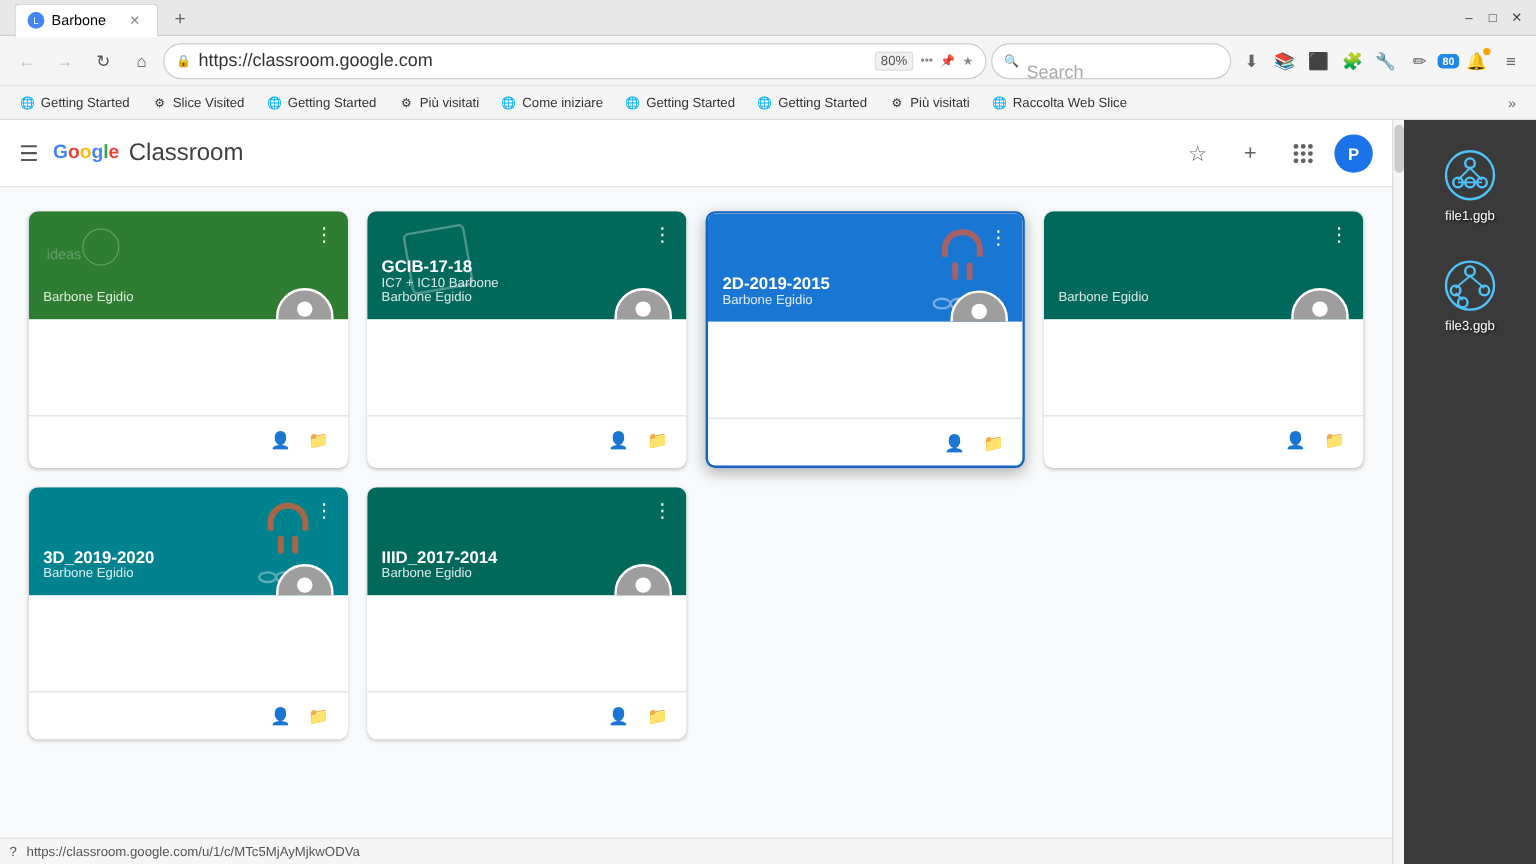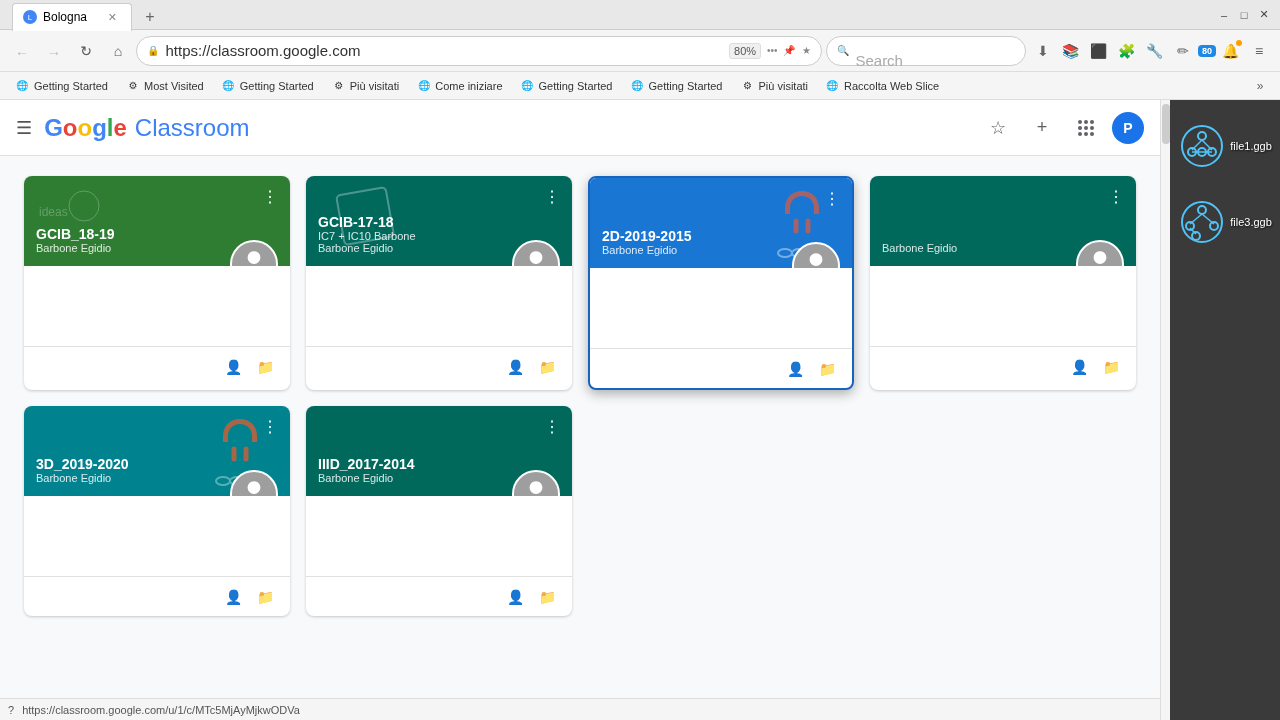--- a/index.html
+++ b/index.html
@@ -46,28 +46,28 @@
     .browser-content { flex: 1; overflow: hidden; display: flex; flex-direction: column; background: #fff; }
 
     
     .scrollbar { width: 10px; background: #f5f5f5; border-left: 1px solid #ddd; display: flex; flex-direction: column; }
     .scroll-thumb { width: 8px; margin: 0 1px; height: 40px; background: #ccc; border-radius: 4px; margin-top: 4px; cursor: pointer; }
 
     
     .gc-header { height: 56px; background: white; display: flex; align-items: center; padding: 0 16px; border-bottom: 1px solid #e0e0e0; box-shadow: 0 1px 3px rgba(0,0,0,0.1); }
     .gc-hamburger { font-size: 18px; color: #555; cursor: pointer; margin-right: 12px; }
     .gc-logo { display: flex; align-items: center; gap: 4px; }
-    .gc-logo-google { font-size: 24px; font-weight: bold; }
+    .gc-logo-google { font-size: 16px; font-weight: bold; }
     .gc-logo-g { color: #4285f4; }
     .gc-logo-o1 { color: #ea4335; }
     .gc-logo-o2 { color: #fbbc04; }
     .gc-logo-g2 { color: #4285f4; }
     .gc-logo-l { color: #34a853; }
     .gc-logo-e { color: #ea4335; }
-    .gc-logo-classroom { font-size: 24px; color: #3b82f6; font-weight: 400; margin-left: 4px; }
+    .gc-logo-classroom { font-size: 20px; color: #404040; font-weight: 400; margin-left: 4px; }
     .gc-header-right { margin-left: auto; display: flex; align-items: center; gap: 8px; }
     .gc-icon-btn { width: 36px; height: 36px; display: flex; align-items: center; justify-content: center; cursor: pointer; border-radius: 50%; color: #5f6368; font-size: 18px; }
     .gc-avatar { width: 32px; height: 32px; border-radius: 50%; background: #1a73e8; color: white; display: flex; align-items: center; justify-content: center; font-size: 14px; font-weight: bold; cursor: pointer; }
 
     
     .gc-main { flex: 1; overflow-y: auto; padding: 20px 24px; background: #f8f9fa; }
     .gc-grid { display: grid; grid-template-columns: repeat(4, 1fr); gap: 16px; }
 
     
     .class-card { background: white; border-radius: 8px; overflow: hidden; box-shadow: 0 1px 3px rgba(0,0,0,0.2); cursor: pointer; transition: box-shadow 0.2s; position: relative; }
@@ -81,40 +81,40 @@
     .card-subtitle { color: rgba(255,255,255,0.85); font-size: 11px; z-index: 1; }
     .card-menu-btn { position: absolute; top: 8px; right: 8px; color: white; font-size: 16px; cursor: pointer; width: 24px; height: 24px; display: flex; align-items: center; justify-content: center; border-radius: 50%; }
     .card-avatar { position: absolute; bottom: -22px; right: 12px; width: 48px; height: 48px; border-radius: 50%; background: #9e9e9e; border: 2px solid white; z-index: 2; display: flex; align-items: center; justify-content: center; }
     .card-avatar svg { width: 32px; height: 32px; fill: white; }
     .card-body { height: 80px; padding: 12px; background: white; }
     .card-footer { height: 40px; display: flex; align-items: center; justify-content: flex-end; padding: 0 12px; gap: 8px; border-top: 1px solid #e0e0e0; }
     .card-footer-btn { width: 24px; height: 24px; display: flex; align-items: center; justify-content: center; cursor: pointer; color: #5f6368; font-size: 14px; border-radius: 4px; }
 
     
     .desktop-sidebar { width: 110px; background: #3a3a3a; display: flex; flex-direction: column; align-items: center; padding: 16px 8px; gap: 16px; }
-    .desktop-file { display: flex; flex-direction: row; align-items: center; gap: 4px; cursor: pointer; padding: 6px; border-radius: 4px; }
+    .desktop-file { display: flex; flex-direction: column; align-items: center; gap: 4px; cursor: pointer; padding: 6px; border-radius: 4px; }
     .desktop-file-icon { width: 48px; height: 48px; position: relative; }
     .desktop-file-label { color: white; font-size: 11px; text-align: center; text-shadow: 1px 1px 2px rgba(0,0,0,0.8); }
 
     
     .ggb-icon { width: 48px; height: 48px; }
 
     
     .status-bar { height: 22px; background: #f5f5f5; border-top: 1px solid #ddd; display: flex; align-items: center; padding: 0 8px; font-size: 11px; color: #555; }
   </style>
 </head>
 <body>
 
 <div class="browser-window">
 
   <div class="title-bar">
     <div class="tab-bar" style="flex:1; display:flex; align-items:flex-end; background:transparent;">
       <div class="tab active">
         <div class="tab-favicon">L</div>
-        <span>Bologna</span>
+        <span>Barbone</span>
         <span class="tab-close">✕</span>
       </div>
       <div class="new-tab-btn">+</div>
     </div>
     <div class="title-bar-controls">
       <div class="title-btn">–</div>
       <div class="title-btn">□</div>
       <div class="title-btn close">✕</div>
     </div>
   </div>
@@ -155,21 +155,21 @@
     </div>
   </div>
 
   <div class="bookmarks-bar">
     <div class="bookmark-item">
       <div class="bookmark-icon">🌐</div>
       <span>Getting Started</span>
     </div>
     <div class="bookmark-item">
       <div class="bookmark-icon">⚙</div>
-      <span>Most Visited</span>
+      <span>Slice Visited</span>
     </div>
     <div class="bookmark-item">
       <div class="bookmark-icon">🌐</div>
       <span>Getting Started</span>
     </div>
     <div class="bookmark-item">
       <div class="bookmark-icon">⚙</div>
       <span>Più visitati</span>
     </div>
     <div class="bookmark-item">
@@ -230,21 +230,20 @@
       <div class="gc-main">
         <div class="gc-grid">
 
           <div class="class-card">
             <div class="card-header card-header-green" style="position:relative; overflow:hidden;">
               <svg style="position:absolute;top:10px;left:10px;opacity:0.25;" width="80" height="60" viewBox="0 0 80 60">
                 <text x="5" y="30" font-size="12" fill="white">ideas</text>
                 <circle cx="50" cy="20" r="15" fill="none" stroke="white" stroke-width="1"></circle>
               </svg>
               <div class="card-menu-btn">⋮</div>
-              <div class="card-title">GCIB_18-19</div>
               <div class="card-subtitle">Barbone Egidio</div>
               <div class="card-avatar">
                 <svg viewBox="0 0 24 24">
                     <path d="M12 12c2.7 0 4.8-2.1 4.8-4.8S14.7 2.4 12 2.4 7.2 4.5 7.2 7.2 9.3 12 12 12zm0 2.4c-3.2 0-9.6 1.6-9.6 4.8v2.4h19.2v-2.4c0-3.2-6.4-4.8-9.6-4.8z"></path>
                   </svg>
               </div>
             </div>
             <div class="card-body"></div>
             <div class="card-footer">
               <div class="card-footer-btn">👤</div>

